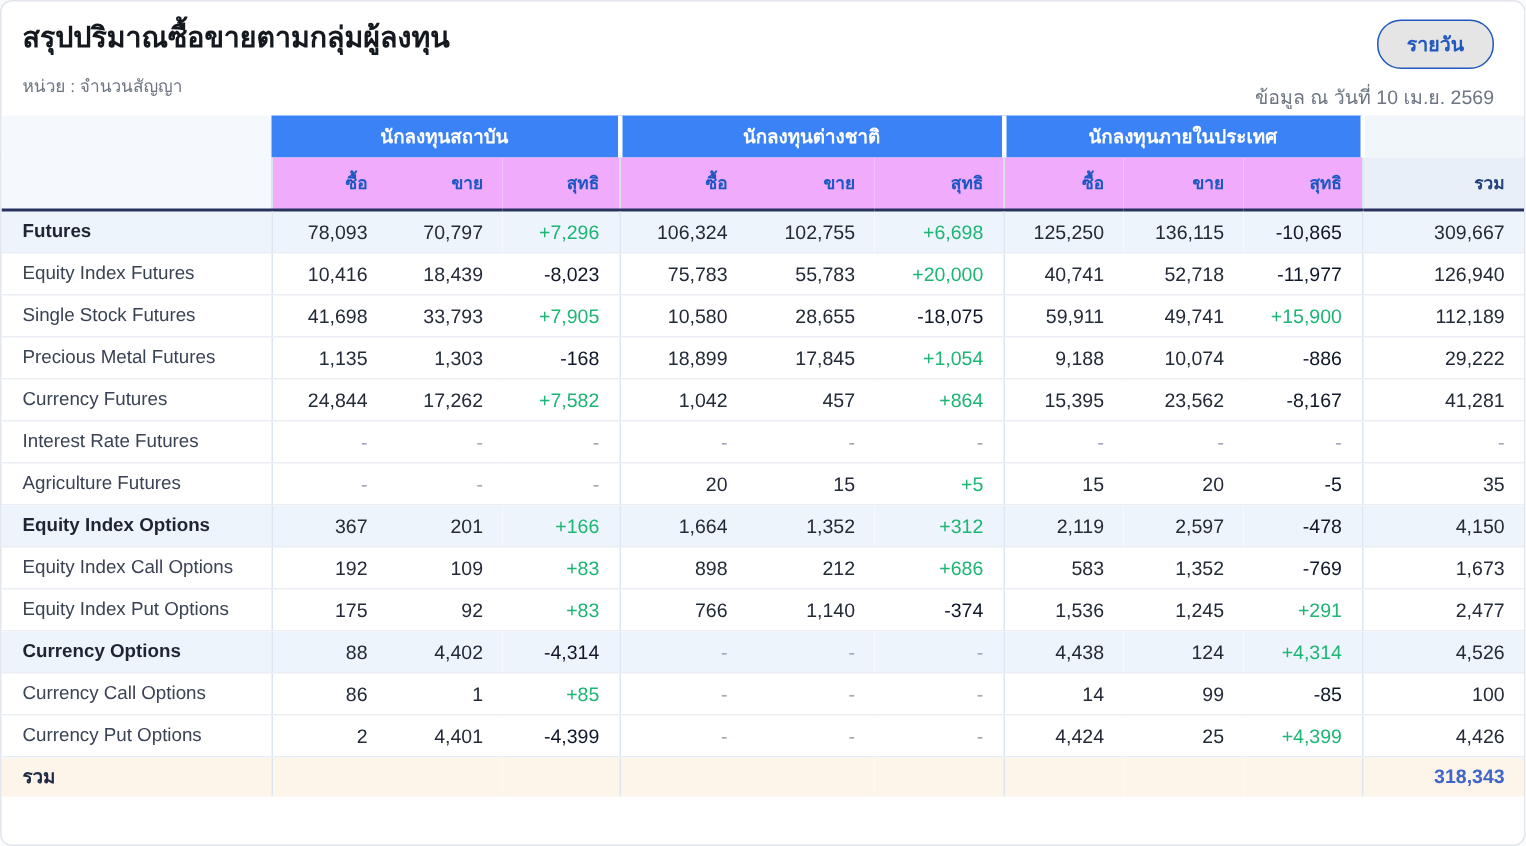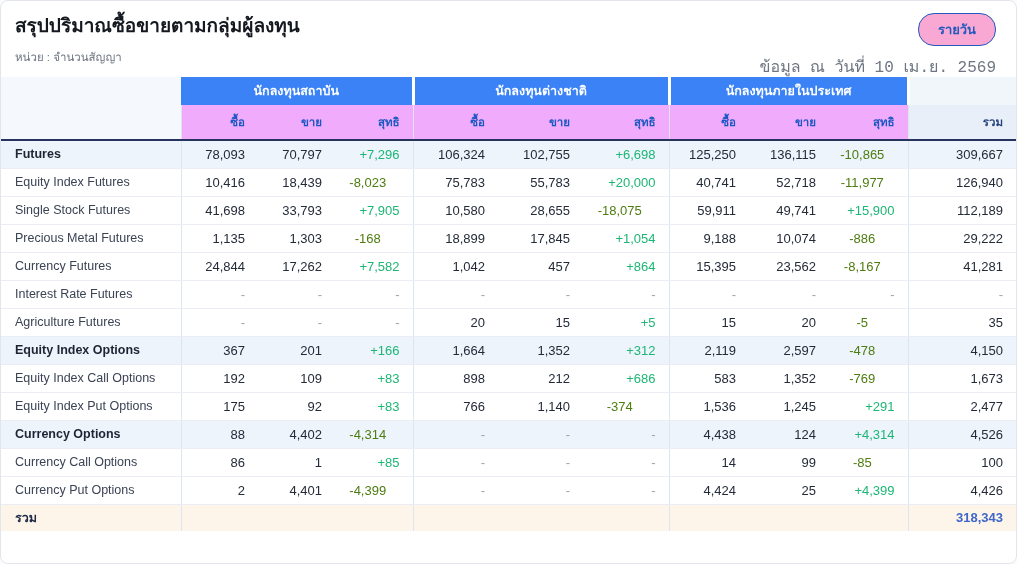--- a/index.html
+++ b/index.html
@@ -13,24 +13,24 @@
 
   
   .card-header {
     height:76px; padding:12px 20px 0 14px;
     display:flex; justify-content:space-between; align-items:flex-start;
   }
   .page-title { margin:0; font-size:19px; font-weight:700; color:#14181f; line-height:26px; }
   .unit-label { margin-top:9px; font-size:11.5px; color:#6e7683; }
   .header-right { text-align:right; }
   .daily-btn {
-    font-family:inherit; background:#f9a8d4; color:#2259bd; border:1.5px solid #2259bd;
+    font-family:inherit; background:#e5e5e5; color:#2259bd; border:1.5px solid #2259bd;
     border-radius:16px; padding:5px 19px; font-size:13px; font-weight:600; cursor:pointer;
   }
-  .as-of { margin-top:8px; font-size:16px; color:#6e7683;font-family:Liberation Mono, monospace; }
+  .as-of { margin-top:8px; font-size:13px; color:#6e7683; }
 
   
   table { border-collapse:collapse; table-layout:fixed; width:1015px; }
 
   thead th { padding:0; font-weight:600; }
   .group-row th { height:28px; }
   .group-th { background:#3b82f6; color:#fff; font-size:12.5px; font-weight:600; text-align:center; }
   .gsep { border-left:3px solid #fff; }
   .corner-th { background:#f5f9fd; }
   .total-corner { background:#f1f6fb; border-left:3px solid #fff; }
@@ -41,21 +41,21 @@
   .sub-label { background:#f5f9fd; }
   .total-sub { background:#e9eff8; color:#24427c; }
 
   tbody td { height:28px; border-bottom:1px solid #eaeef4; font-size:13px; color:#242b38;
              white-space:nowrap; overflow:hidden; }
   .label-cell { padding-left:14px; font-size:12.5px; color:#3a4354; text-align:left; }
   .val { text-align:right; padding-right:13px; }
   .bL { border-left:1px solid #dde6f0; }
 
   .pos  { color:#1db674; }
-  .neg  { color:#4d7c0f;text-align:center; }
+  .neg  { color:#0f172a; }
   .dash { color:#9aa4b2; }
 
   tr.section-row td { background:#edf4fc; }
   tr.section-row .label-cell { font-weight:700; color:#1d2534; }
 
   tr.footer-row td { background:#fdf4ea; height:27px; border-bottom:none; }
   .footer-label { font-weight:700; color:#202c46; font-size:12.5px; }
   .footer-total { font-weight:700; color:#3f66c8; }
 </style>
 </head>

